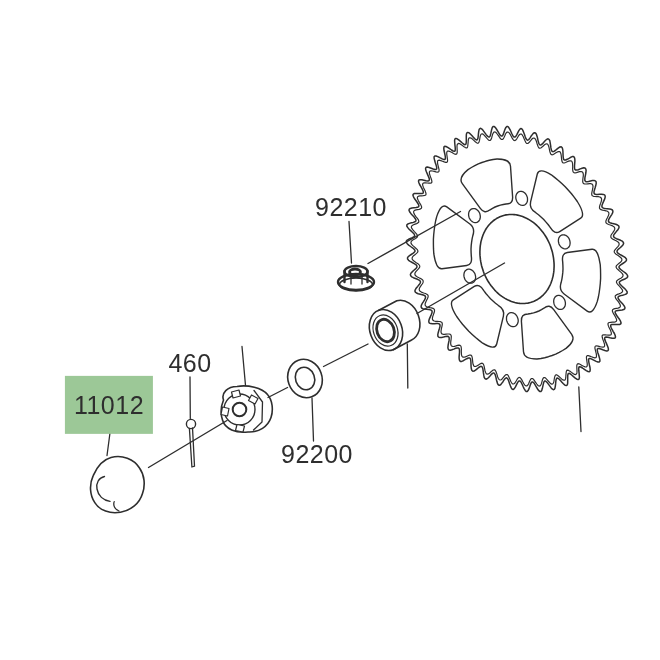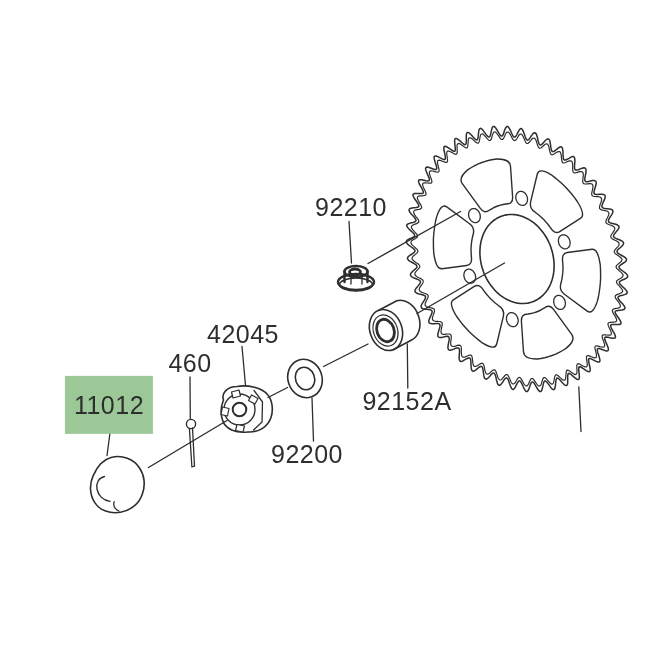--- a/index.html
+++ b/index.html
@@ -17,21 +17,21 @@
   .plabel{
     position:absolute;transform:translate(-50%,-50%);
     font-size:25px;line-height:1.05;white-space:nowrap;
     color:var(--ink,#2e2e2e);letter-spacing:.5px;
   }
   .plabel.hl{background:var(--hl,#9cc897);padding:16px 9px;}
   .p-92210{left:336px;top:207px}
   .p-42045{left:228px;top:334px}
   .p-550{left:175px;top:363px}
   .p-11012{left:94px;top:405px}
-  .p-92200{left:292px;top:454px}
+  .p-92200{left:302px;top:454px}
   .p-92152A{left:392px;top:401px}
   .p-42041{left:566px;top:445px}
 </style>
 </head>
 <body>
 
 <div id="stage">
 
   <svg id="diagram-svg" width="660" height="660" viewBox="0 0 660 660">
 
@@ -113,18 +113,16 @@
     <g>
       <path class="ln w16" d="M96 457.5 C107 454.5 119 459 124.5 468 C129.5 475 130.5 485 127.5 493.5
                               C124.5 503.5 116 510.5 105.5 512.2 C95 514 84.8 510.6 79.8 502.6
                               C74.8 495.2 74 484.6 78.2 475.6 C82.2 466.4 88 459.6 96 457.5 Z"></path>
       <path class="ln w14" d="M89.5 476.5 C83.8 477.8 80.8 483 82 489 C83.2 495.6 88.2 500.4 95 501.4"></path>
       <path class="ln w13" d="M104 511 C100 509.4 97.8 505.6 99.2 501.6"></path>
     </g>
   </svg>
 
   <div class="plabel p-92210">92210</div>
-  <div class="plabel p-42045">42045</div>
   <div class="plabel p-550">460</div>
   <div class="plabel hl p-11012">11012</div>
   <div class="plabel p-92200">92200</div>
-  <div class="plabel p-92152A">92152A</div>
 </div>
 
 </body></html>

